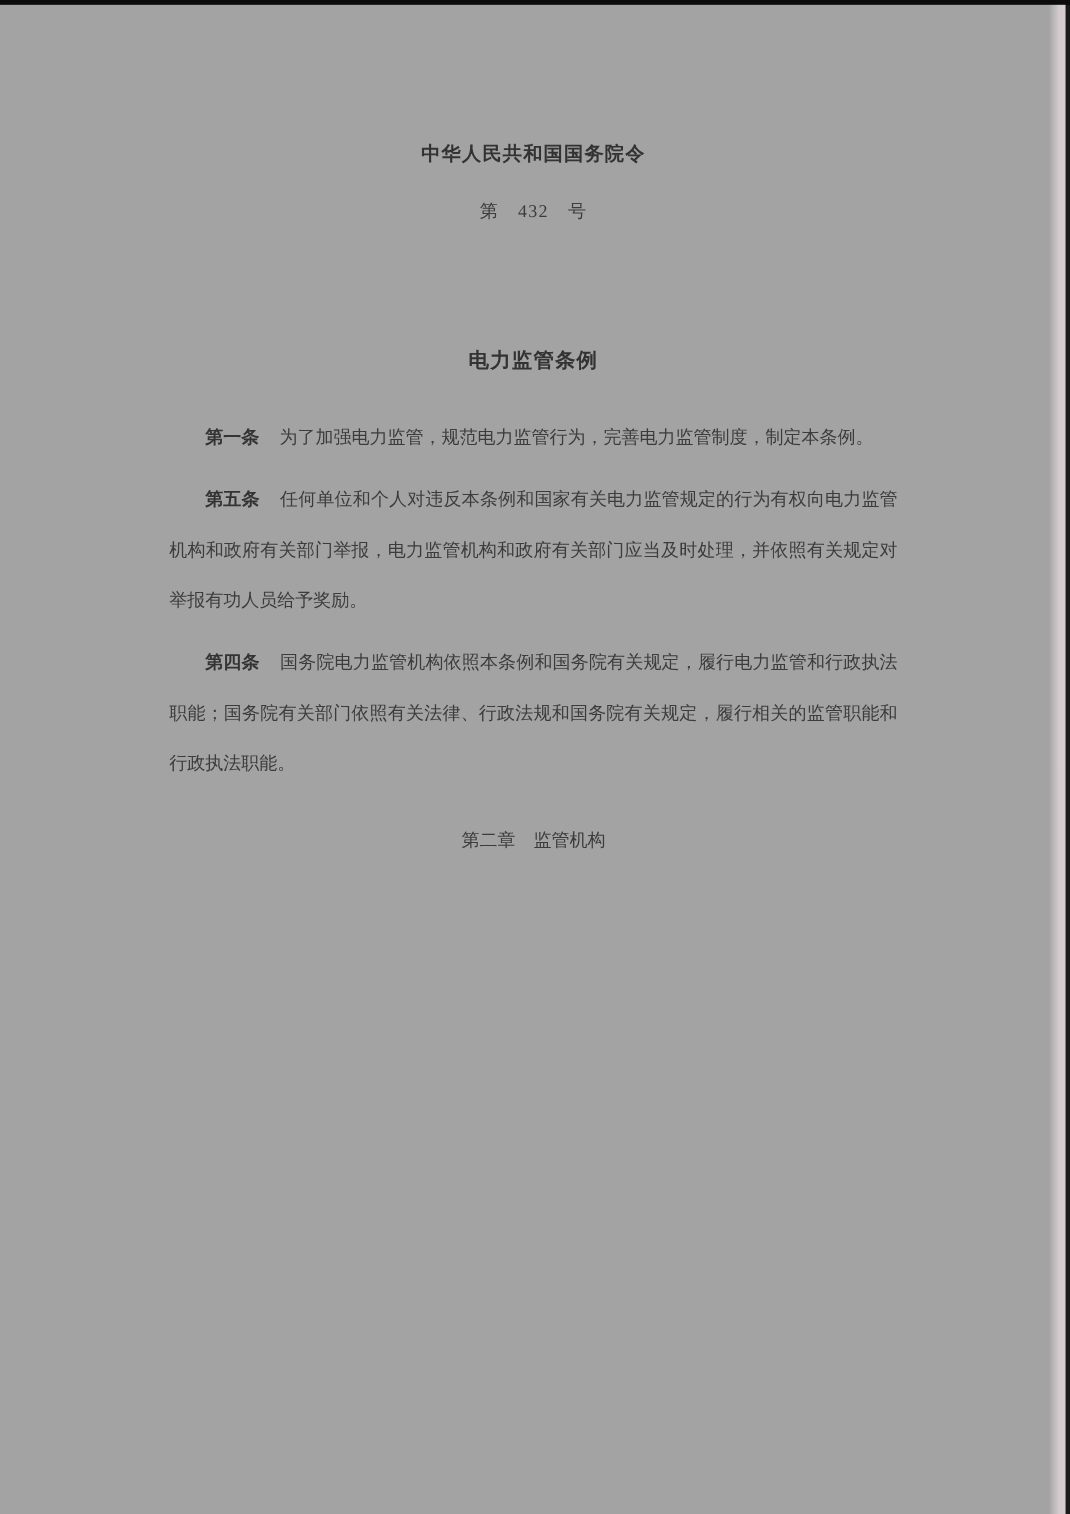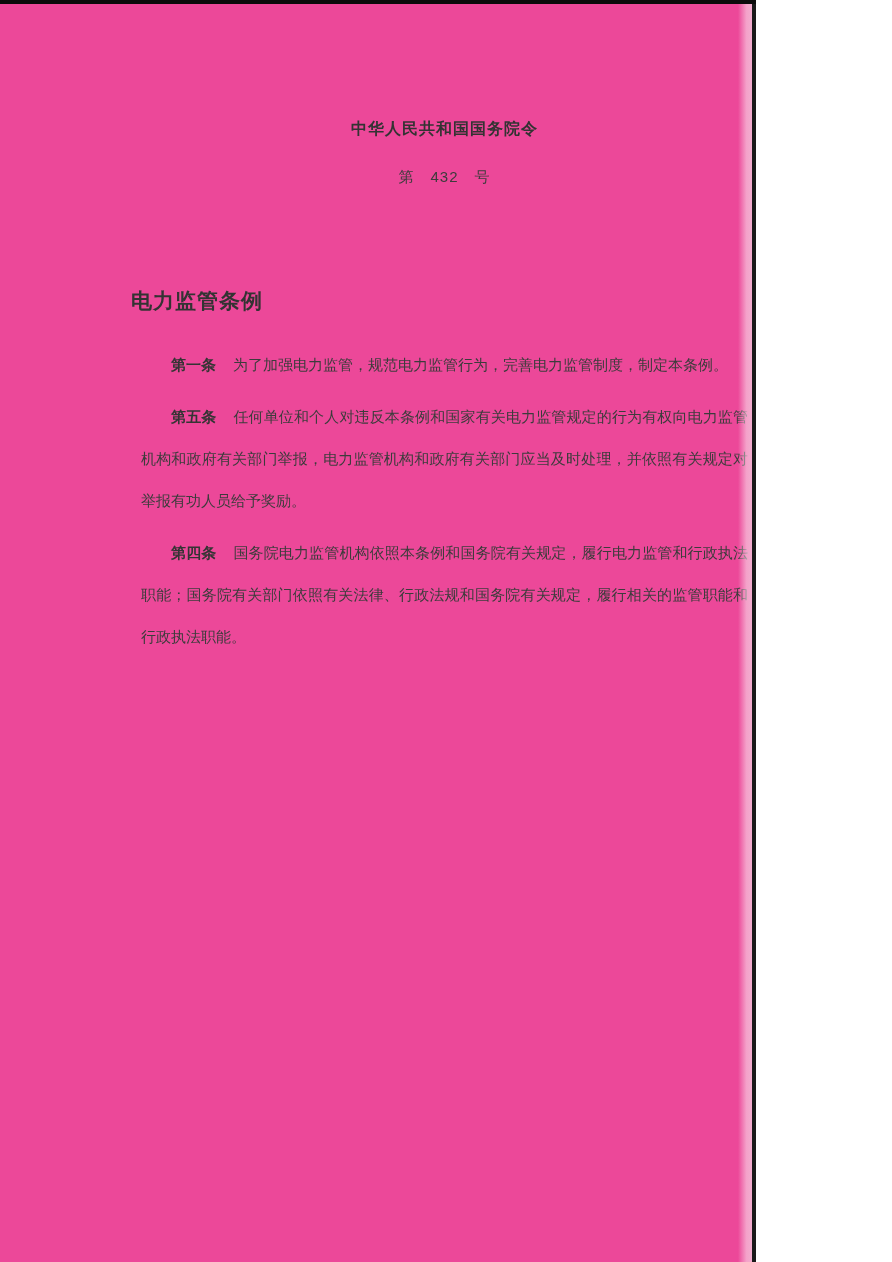--- a/index.html
+++ b/index.html
@@ -2,25 +2,25 @@
 <html><head>
 <meta charset="utf-8">
 <style>
   html, body {
     margin: 0;
     padding: 0;
     background: #ffffff;
   }
   .page {
     position: relative;
-    width: 756px;
+    width: 892px;
     height: 1262px;
-    background: #ec4899;
+    background: #a3a3a3;
     overflow: hidden;
-    font-family: Liberation Sans, sans-serif;
+    font-family: Liberation Serif, serif;
     color: #3c3c3c;
   }
   
   .edge-top {
     position: absolute;
     top: 0; left: 0;
     width: 100%; height: 4px;
     background: #0b0b0b;
     z-index: 3;
   }
@@ -71,22 +71,23 @@
   .signature {
     margin-top: 83px;
     padding-left: 52px;
   }
   .sign-date {
     margin-top: 42px;
     padding-left: 112px;
   }
   .reg-title {
     margin: 82px 0 0 0;
-    font-size: 21px;
+    font-size: 17px;
     font-weight: bold;
+    text-align: center;
     letter-spacing: 1px;
     color: #333333;
   }
   .chapter {
     margin-top: 22px;
     text-align: center;
   }
   .article { margin: 10px; }
   .article-first { margin-top: 22px; }
   .art-num {
@@ -122,15 +123,16 @@
 
 
     <p class="body-para article">
       <b class="art-num">第五条</b><span>任何单位和个人对违反本条例和国家有关电力监管规定的行为有权向电力监管机构和政府有关部门举报，电力监管机构和政府有关部门应当及时处理，并依照有关规定对举报有功人员给予奖励。</span>
     </p>
 
     <p class="body-para article">
       <b class="art-num">第四条</b><span>国务院电力监管机构依照本条例和国务院有关规定，履行电力监管和行政执法职能；国务院有关部门依照有关法律、行政法规和国务院有关规定，履行相关的监管职能和行政执法职能。</span>
     </p>
 
+    <div class="chapter">第二章　监管机构</div>
 
   </div>
 </div>
 
 </body></html>

